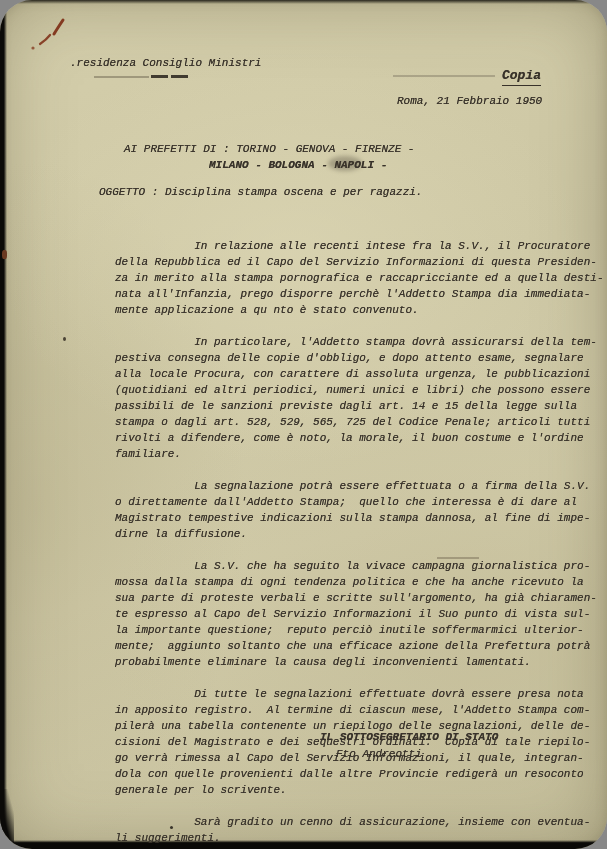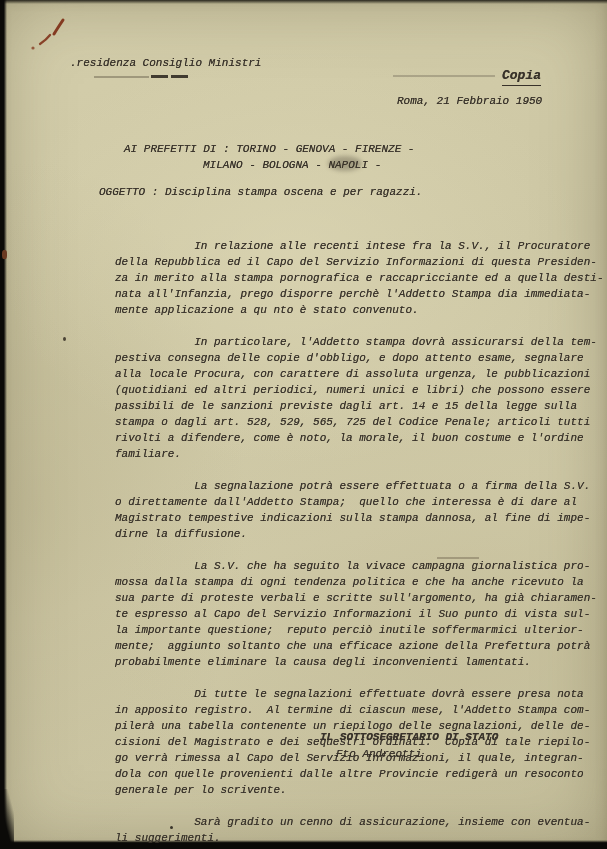--- a/index.html
+++ b/index.html
@@ -7,20 +7,21 @@
     position:relative;width:607px;height:849px;overflow:hidden;
     background:
       radial-gradient(ellipse 420px 300px at 48% 30%, rgba(224,218,184,.55), rgba(224,218,184,0) 70%),
       radial-gradient(ellipse 500px 380px at 80% 75%, rgba(186,178,140,.35), rgba(186,178,140,0) 75%),
       radial-gradient(ellipse 300px 500px at 6% 60%, rgba(168,159,120,.30), rgba(168,159,120,0) 70%),
       linear-gradient(165deg,#d4ceab 0%,#cdc7a4 38%,#d1cba9 62%,#c6c09d 100%);
     box-shadow: inset 0 0 70px rgba(92,84,56,.38), inset 0 0 12px rgba(92,84,56,.25);
     font-family:"Liberation Mono", monospace;
     font-style:italic;
     color:#38322a;
+    border-radius:32px;
   }
   .ink{
     position:absolute;
     font-size:11px;
     line-height:14.8px;
     white-space:pre;
     text-shadow:0 0 .6px rgba(56,50,42,.85);
   }
   .body-block{position:absolute;left:99px;top:222px;}
   .body-block pre{
@@ -62,21 +63,21 @@
   <div class="rule" style="left:171px;top:75px;width:17px;height:3px;background:#413b30;"></div>
 
   <div class="ink copia" style="left:502px;top:69px;">Copia</div>
   <div class="rule" style="left:393px;top:75px;width:102px;height:2px;background:rgba(125,118,98,.45);"></div>
 
 
   <div class="ink" style="left:397px;top:94px;">Roma, 21 Febbraio 1950</div>
 
   <div>
     <div class="ink" style="left:124px;top:142px;">AI PREFETTI DI : TORINO - GENOVA - FIRENZE -</div>
-    <div class="ink" style="left:203px;top:158px;">MILANO - BOLOGNA - NAPOLI -</div>
+    <div class="ink" style="left:209px;top:158px;font-weight:bold;">MILANO - BOLOGNA - NAPOLI -</div>
   </div>
   <div class="smudge" style="left:328px;top:156px;width:34px;height:15px;background:rgba(62,56,44,.32);"></div>
 
   <div class="ink" style="left:99px;top:185px;">OGGETTO : Disciplina stampa oscena e per ragazzi.</div>
 
   <div class="body-block" style="font-size:11px;">
     <pre>            In relazione alle recenti intese fra la S.V., il Procuratore
 della Repubblica ed il Capo del Servizio Informazioni di questa Presiden-
 za in merito alla stampa pornografica e raccapricciante ed a quella desti-
 nata all'Infanzia, prego disporre perchè l'Addetto Stampa dia immediata-

